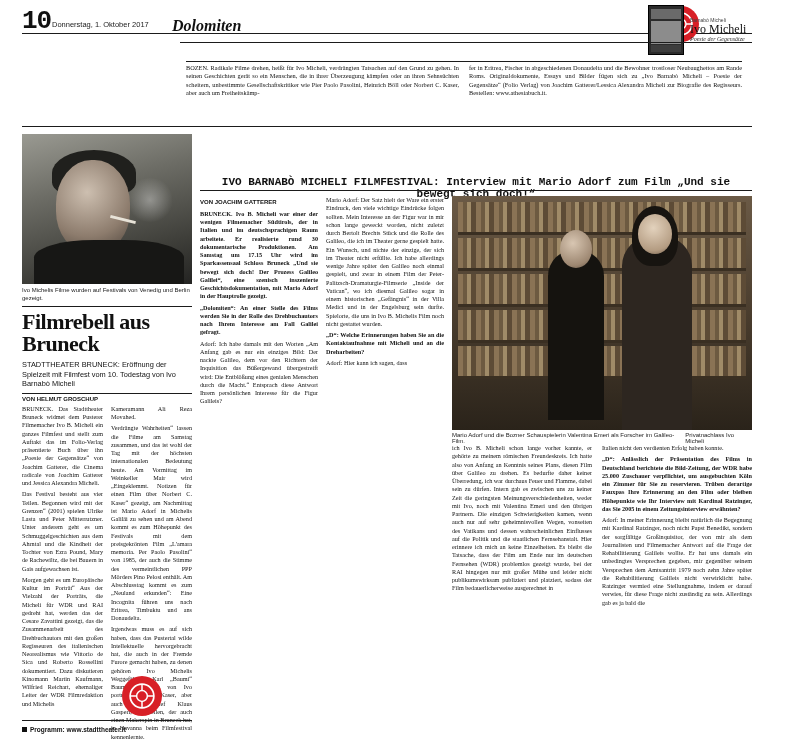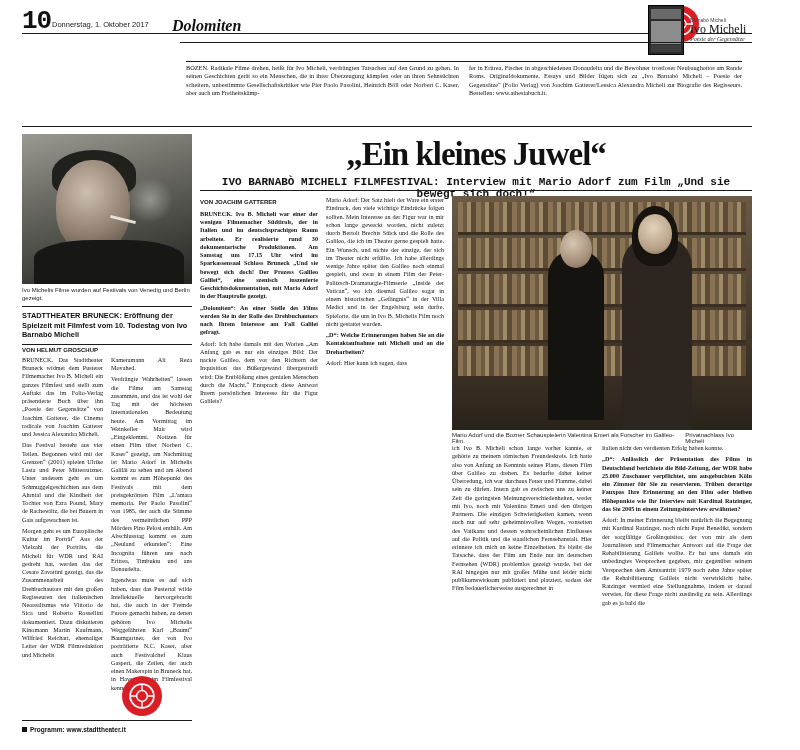--- a/index.html
+++ b/index.html
@@ -114,21 +114,21 @@
   .caption{
     font-family:"Liberation Sans",sans-serif;font-size:6px;color:#222;
     margin-top:3px;line-height:1.25;
   }
   .left-rule{width:170px;height:1px;background:#1b1b1b;margin:4px 0 4px;}
   .headline-left{
     font-family:"Liberation Serif",serif;font-weight:bold;font-size:22px;line-height:1.02;
     letter-spacing:-0.5px;margin-bottom:4px;
   }
   .subhead-left{
-    font-family:"Liberation Sans",sans-serif;font-weight:bold;font-size:7.4px;line-height:1.3;
+    font-family:"Liberation Sans",sans-serif;font-weight:normal;font-size:7.4px;line-height:1.3;
     margin-bottom:4px;
   }
   .byline{
     font-family:"Liberation Sans",sans-serif;font-size:6px;font-weight:bold;
     border-top:1px solid #1b1b1b;padding-top:2px;margin-top:3px;margin-bottom:3px;
   }
   .bodytext{
     font-family:"Liberation Serif",serif;font-size:6.2px;line-height:1.33;text-align:justify;color:#111;
   }
   .bodytext p{margin:0 0 3px;}
@@ -243,20 +243,21 @@
   <div class="left-col">
     <div class="photo-main">
       <div class="smoke"></div>
       <div class="hair"></div>
       <div class="face"></div>
       <div class="cig"></div>
       <div class="body"></div>
     </div>
     <div class="caption">Ivo Michelis Filme wurden auf Festivals von Venedig und Berlin gezeigt.</div>
     <div class="left-rule"></div>
+    <div class="headline-left">Filmrebell aus Bruneck</div>
     <div class="subhead-left">STADTTHEATER BRUNECK: Eröffnung der Spielzeit mit Filmfest vom 10. Todestag von Ivo Barnabò Micheli</div>
     <div class="byline">VON HELMUT GROSCHUP</div>
 
     <div class="two-col">
       <div class="bodytext">
         <p>BRUNECK. Das Stadttheater Bruneck widmet dem Pusterer Filmemacher Ivo B. Micheli ein ganzes Filmfest und stellt zum Auftakt das im Folio-Verlag präsentierte Buch über ihn „Poesie der Gegensätze“ von Joachim Gatterer, die Cinema radicale von Joachim Gatterer und Jessica Alexandra Micheli.</p>
         <p>Das Festival besteht aus vier Teilen. Begonnen wird mit der Grenzen“ (2001) spielen Ulrike Lasta und Peter Mitterrutzner. Unter anderem geht es um Schmuggelgeschichten aus dem Ahrntal und die Kindheit der Tochter von Ezra Pound, Mary de Rachewiltz, die bei Bauern in Gais aufgewachsen ist.</p>
         <p>Morgen geht es um Europäische Kultur im Porträt“ Aus der Vielzahl der Porträts, die Micheli für WDR und RAI gedreht hat, werden das der Cesare Zavattini gezeigt, das die Zusammenarbeit des Drehbuchautors mit den großen Regisseuren des italienischen Neorealismus wie Vittorio de Sica und Roberto Rossellini dokumentiert. Dazu diskutieren Kinomann Martin Kaufmann, Wilfried Reichart, ehemaliger Leiter der WDR Filmredaktion und Michelis</p>
       </div>
       <div class="bodytext">
@@ -273,21 +274,20 @@
       <circle cx="13" cy="13" r="5" fill="none" stroke="#fff" stroke-width="1.4"></circle>
       <path d="M13 2 L13 8 M24 13 L18 13 M13 24 L13 18 M2 13 L8 13" stroke="#fff" stroke-width="1.4"></path>
     </svg>
   </div>
 
   <div class="bottom-rule"></div>
   <div class="program-bar">
     <span class="sq"></span><span>Programm: www.stadttheater.it</span>
   </div>
 
-  <div class="main-head">„Ein kleines Juwel“</div>
   <div class="main-sub">IVO BARNABÒ MICHELI FILMFESTIVAL: Interview mit Mario Adorf zum Film „Und sie bewegt sich doch!“</div>
   <div class="main-rule"></div>
 
   <div class="col-a bodytext">
     <div class="byline" style="border-top:none;padding-top:0;">VON JOACHIM GATTERER</div>
     <p><span class="bold-lead">BRUNECK. Ivo B. Micheli war einer der wenigen Filmemacher Südtirols, der in Italien und im deutschsprachigen Raum arbeitete. Er realisierte rund 30 dokumentarische Produktionen. Am Samstag um 17.15 Uhr wird im Sparkassensaal Schloss Bruneck „Und sie bewegt sich doch! Der Prozess Galileo Galilei“, eine szenisch inszenierte Geschichtsdokumentation, mit Mario Adorf in der Hauptrolle gezeigt.</span></p>
     <p class="qmark">„Dolomiten“: An einer Stelle des Films werden Sie in der Rolle des Drehbuchautors nach Ihrem Interesse am Fall Galilei gefragt.</p>
     <p>Adorf: Ich habe damals mit den Worten „Am Anfang gab es nur ein einziges Bild: Der nackte Galileo, dem vor den Richtern der Inquisition das Büßergewand übergestreift wird: Die Entblößung eines genialen Menschen durch die Macht.“ Entsprach diese Antwort Ihrem persönlichen Interesse für die Figur Galileis?</p>
   </div>
 

